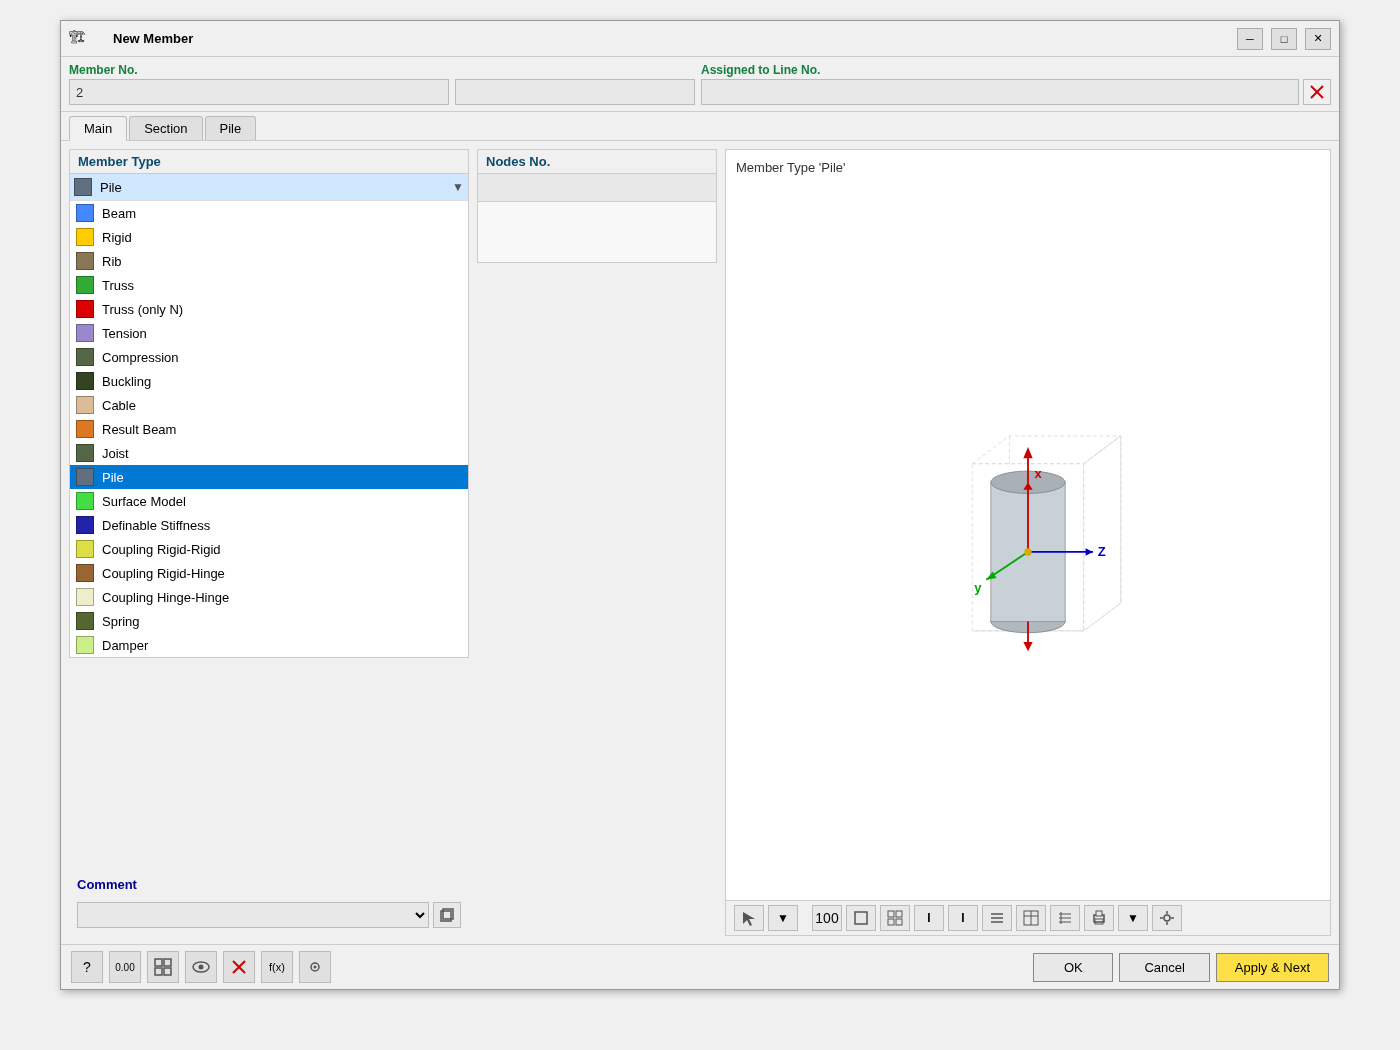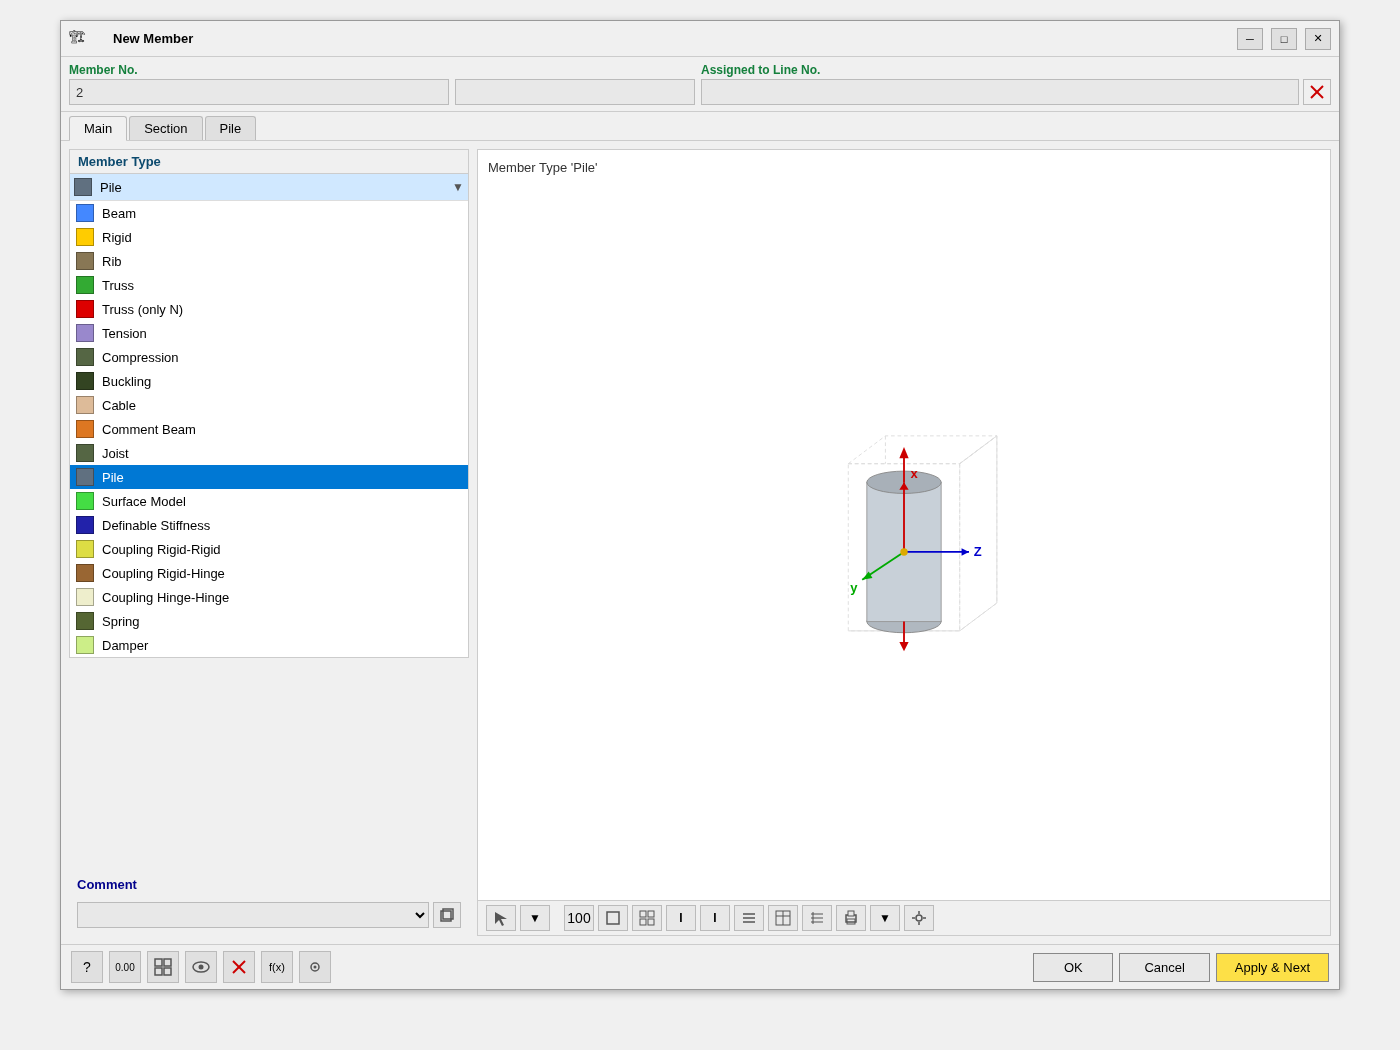--- a/index.html
+++ b/index.html
@@ -431,21 +431,21 @@
           <div class="member-item">
             <div class="item-color" style="background:#334422;"></div>
             <span>Buckling</span>
           </div>
           <div class="member-item">
             <div class="item-color" style="background:#ddbb99;"></div>
             <span>Cable</span>
           </div>
           <div class="member-item">
             <div class="item-color" style="background:#dd7722;"></div>
-            <span>Comment Beam</span>
+            <span>Result Beam</span>
           </div>
           <div class="member-item">
             <div class="item-color" style="background:#556644;"></div>
             <span>Joist</span>
           </div>
           <div class="member-item selected">
             <div class="item-color" style="background:#607080;"></div>
             <span>Pile</span>
           </div>
           <div class="member-item">
@@ -490,20 +490,27 @@
           <button class="comment-btn">
             <svg width="16" height="16">
               <rect x="2" y="4" width="10" height="10" fill="none" stroke="#555" stroke-width="1.5"></rect>
               <rect x="4" y="2" width="10" height="10" fill="none" stroke="#555" stroke-width="1.5"></rect>
             </svg>
           </button>
         </div>
       </div>
     </div>
 
+    <div class="middle-panel">
+      <div class="nodes-section">
+        <div class="section-header">Nodes No.</div>
+        <input class="nodes-input" type="text" value="" style="">
+        <div class="nodes-area"></div>
+      </div>
+    </div>
 
     <div class="right-panel">
       <div class="preview-area">
         <div class="preview-title">Member Type 'Pile'</div>
         <div class="preview-canvas">
 
           <svg class="pile-svg" viewBox="0 0 200 280">
 
             <g opacity="0.4">
 

